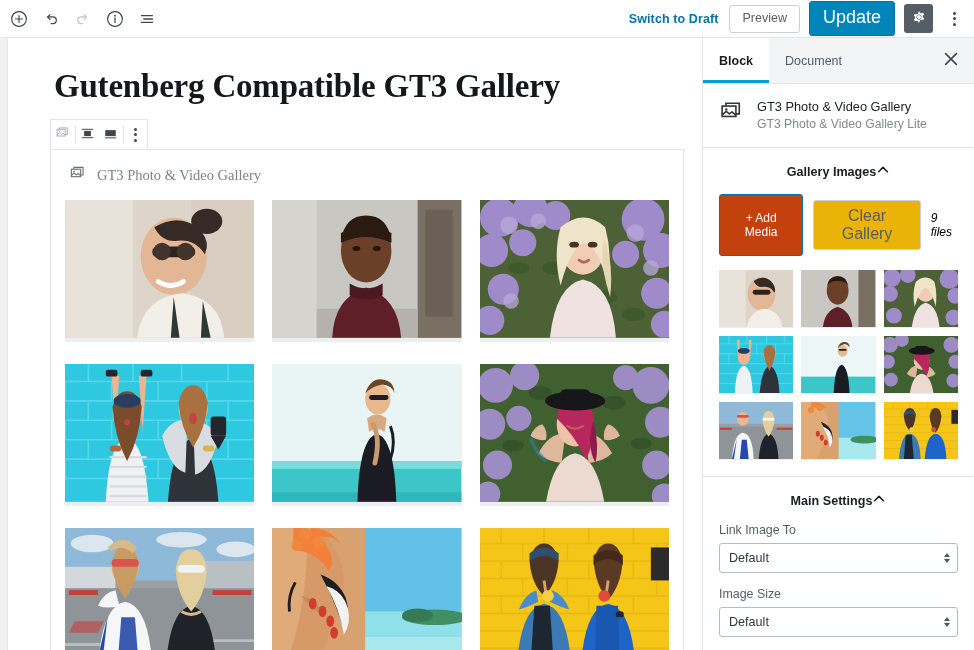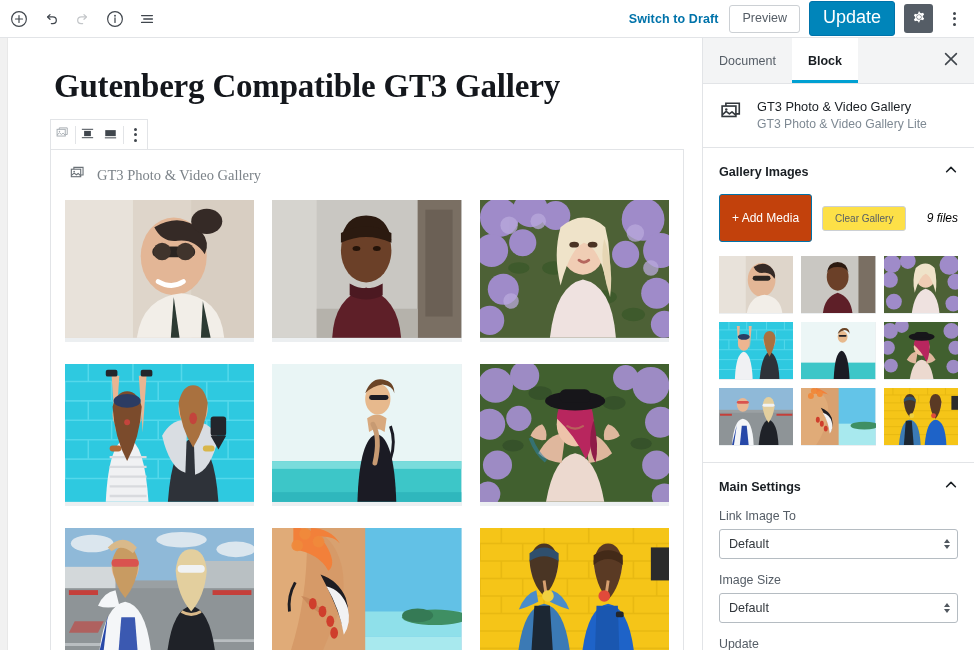--- a/index.html
+++ b/index.html
@@ -157,35 +157,35 @@
     display: flex; gap: 12px; align-items: flex-start;
     padding: 14px 16px 16px;
     border-bottom: 1px solid #e2e4e7;
   }
   .sb-blockinfo .txt { display:flex; flex-direction:column; gap: 3px; padding-top:1px; }
   .bi-title { font-size: 12.8px; color: #191e23; }
   .bi-sub { font-size: 12.2px; color: #7e8993; }
 
   .panel { border-bottom: 1px solid #e2e4e7; }
   .panel-head {
-    display: flex; align-items: center; justify-content: space-between;
+    display: flex; align-items: center; justify-content: center;
     padding: 15px 16px 13px; cursor: pointer;
   }
   .panel-title { font-size: 12.6px; font-weight: 700; color: #191e23; }
   .panel-body { padding: 0 16px 16px; }
 
   .btn-row { display: flex; align-items: center; gap: 10px; margin-bottom: 14px; }
   .btn-addmedia {
     background: #c2410c; color: #fff; border: 1px solid #0073aa;
     border-radius: 3px; font-size: 12px; padding: 16px 12px;
     cursor: pointer; font-family: "Liberation Sans", sans-serif;
   }
   .btn-clear {
-    background: #fde047; color: #555d66; border: 1px solid #ccd0d4;
-    border-radius: 3px; font-size: 10px; padding: 6px 12px;
+    background: #eab308; color: #555d66; border: 1px solid #ccd0d4;
+    border-radius: 3px; font-size: 16px; padding: 6px 12px;
     cursor: pointer; font-family: "Liberation Sans", sans-serif;
   }
   .files-count { font-size: 12px; color: #000000; margin-left: auto; font-style: italic; }
 
   .thumb-grid {
     display: grid; grid-template-columns: repeat(3, 1fr);
     gap: 8px;
   }
   .thumb { height: 58px; overflow: hidden; position: relative; background:#eceff1; }
   .thumb .ph { position:absolute; inset:0; }
@@ -609,22 +609,22 @@
             </div>
 
           </div>
         </div>
       </div>
     </div>
 
     <div class="sidebar">
 
       <div class="sb-tabs">
+        <button class="sb-tab active">Block</button>
         <button class="sb-tab">Document</button>
-        <button class="sb-tab active">Block</button>
         <button class="sb-close">
           <span>
             <svg width="14" height="14" viewBox="0 0 14 14" fill="none">
               <path d="M1.6 1.6l10.8 10.8M12.4 1.6L1.6 12.4" stroke="#40464d" stroke-width="1.6" stroke-linecap="round"></path>
             </svg>
           </span>
         </button>
       </div>
 
       <div class="sb-blockinfo">

